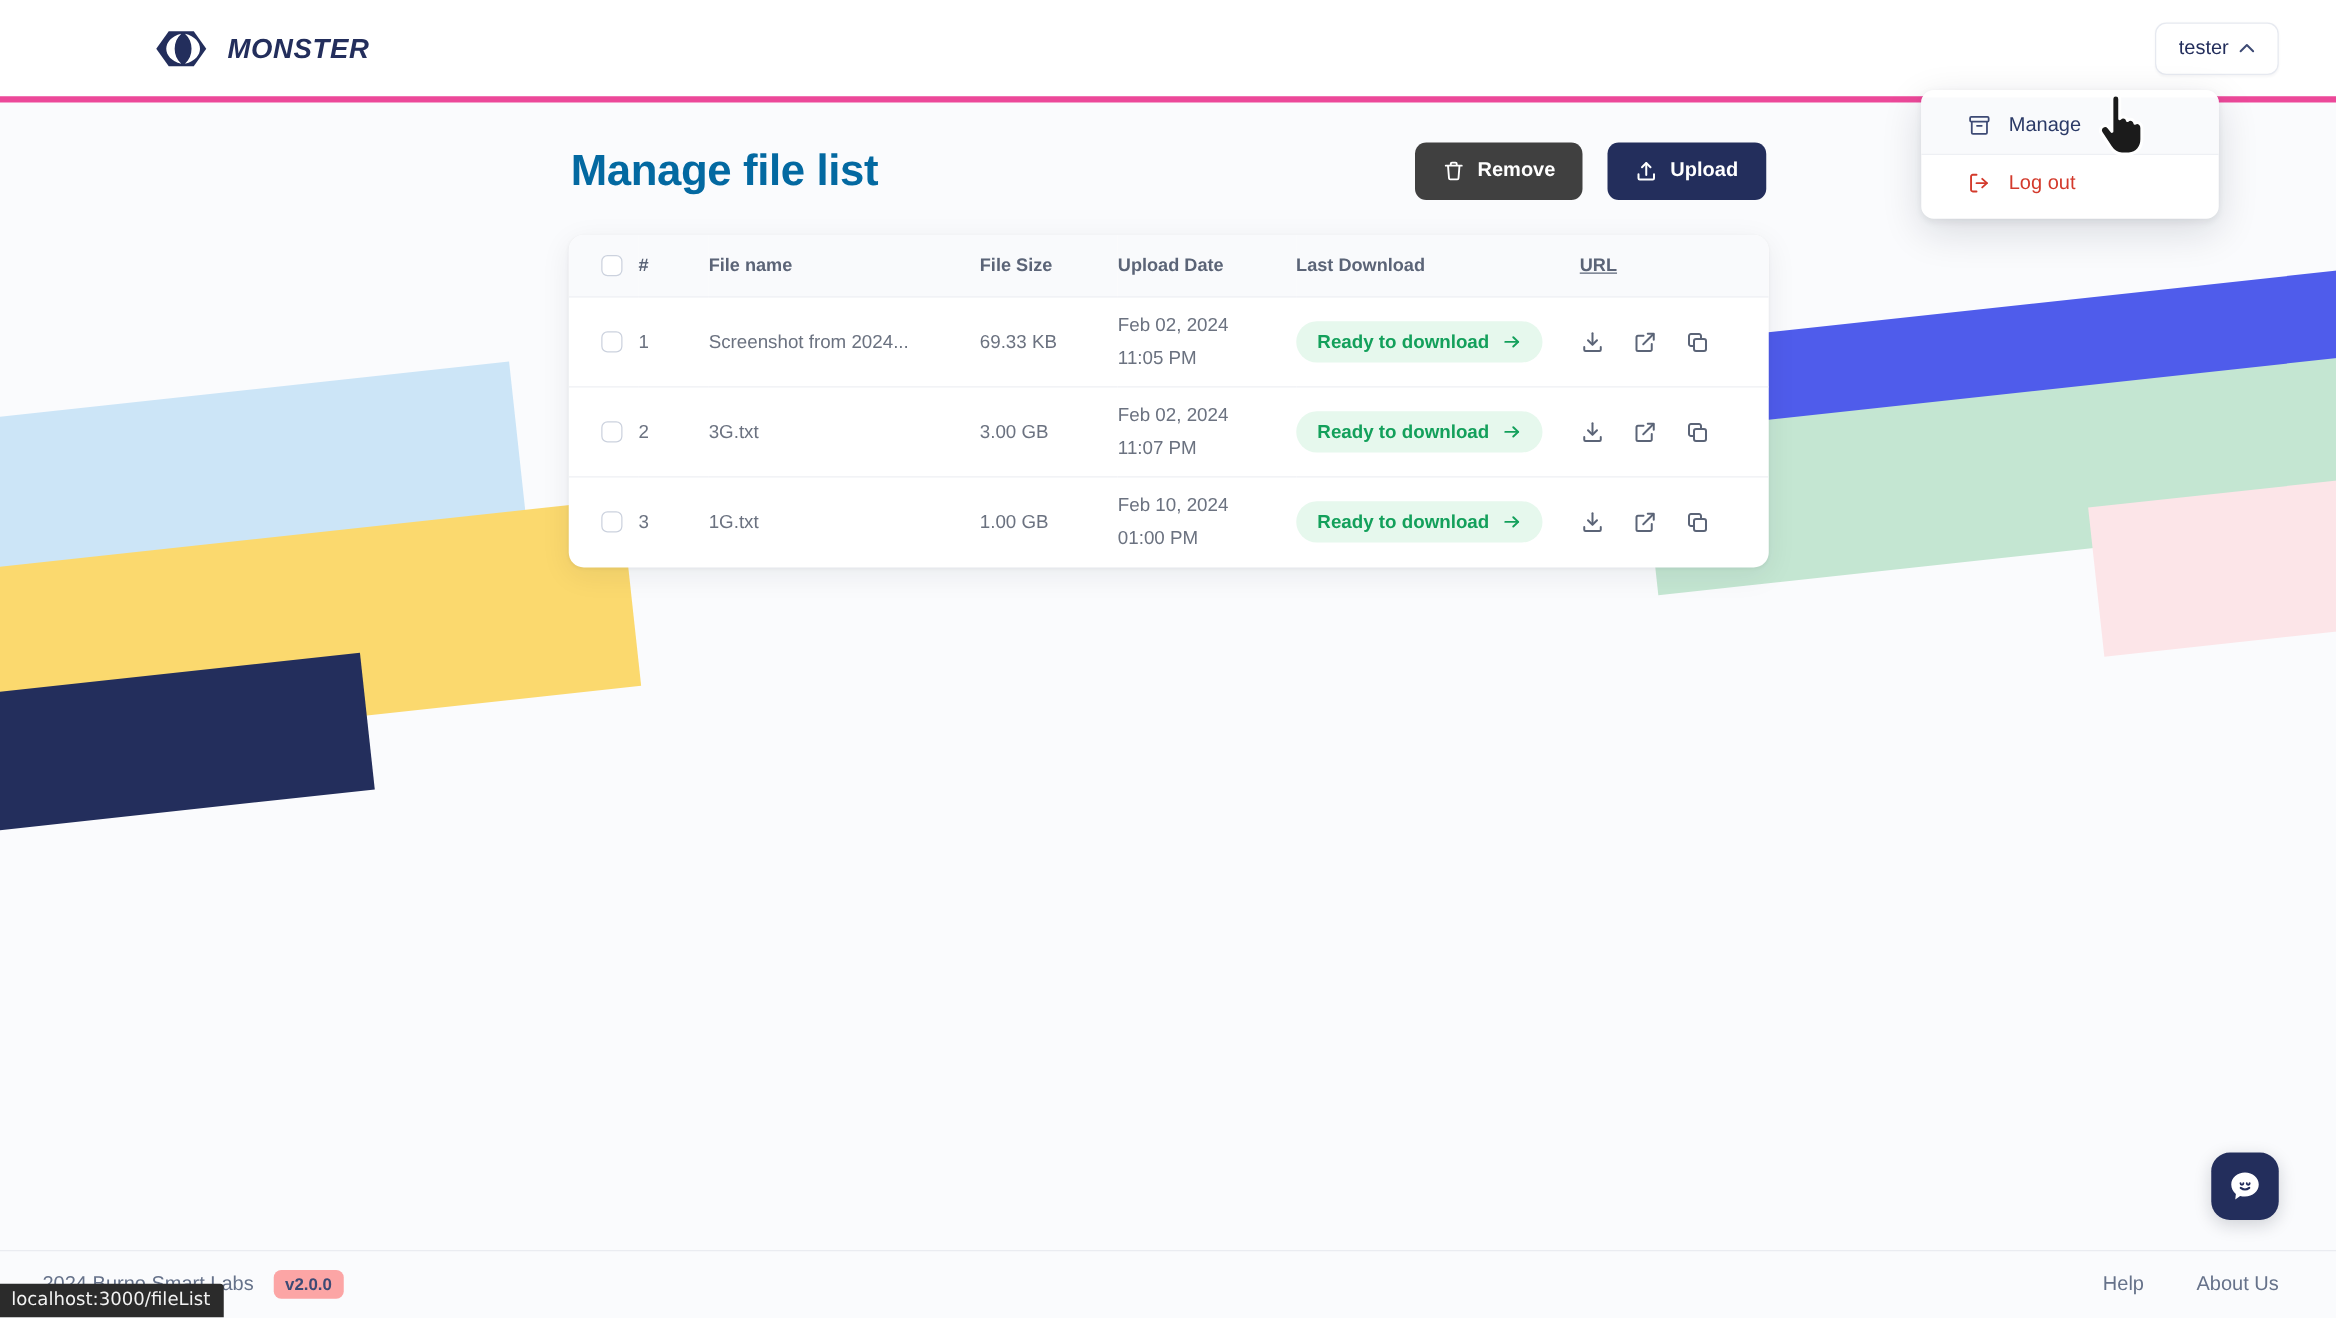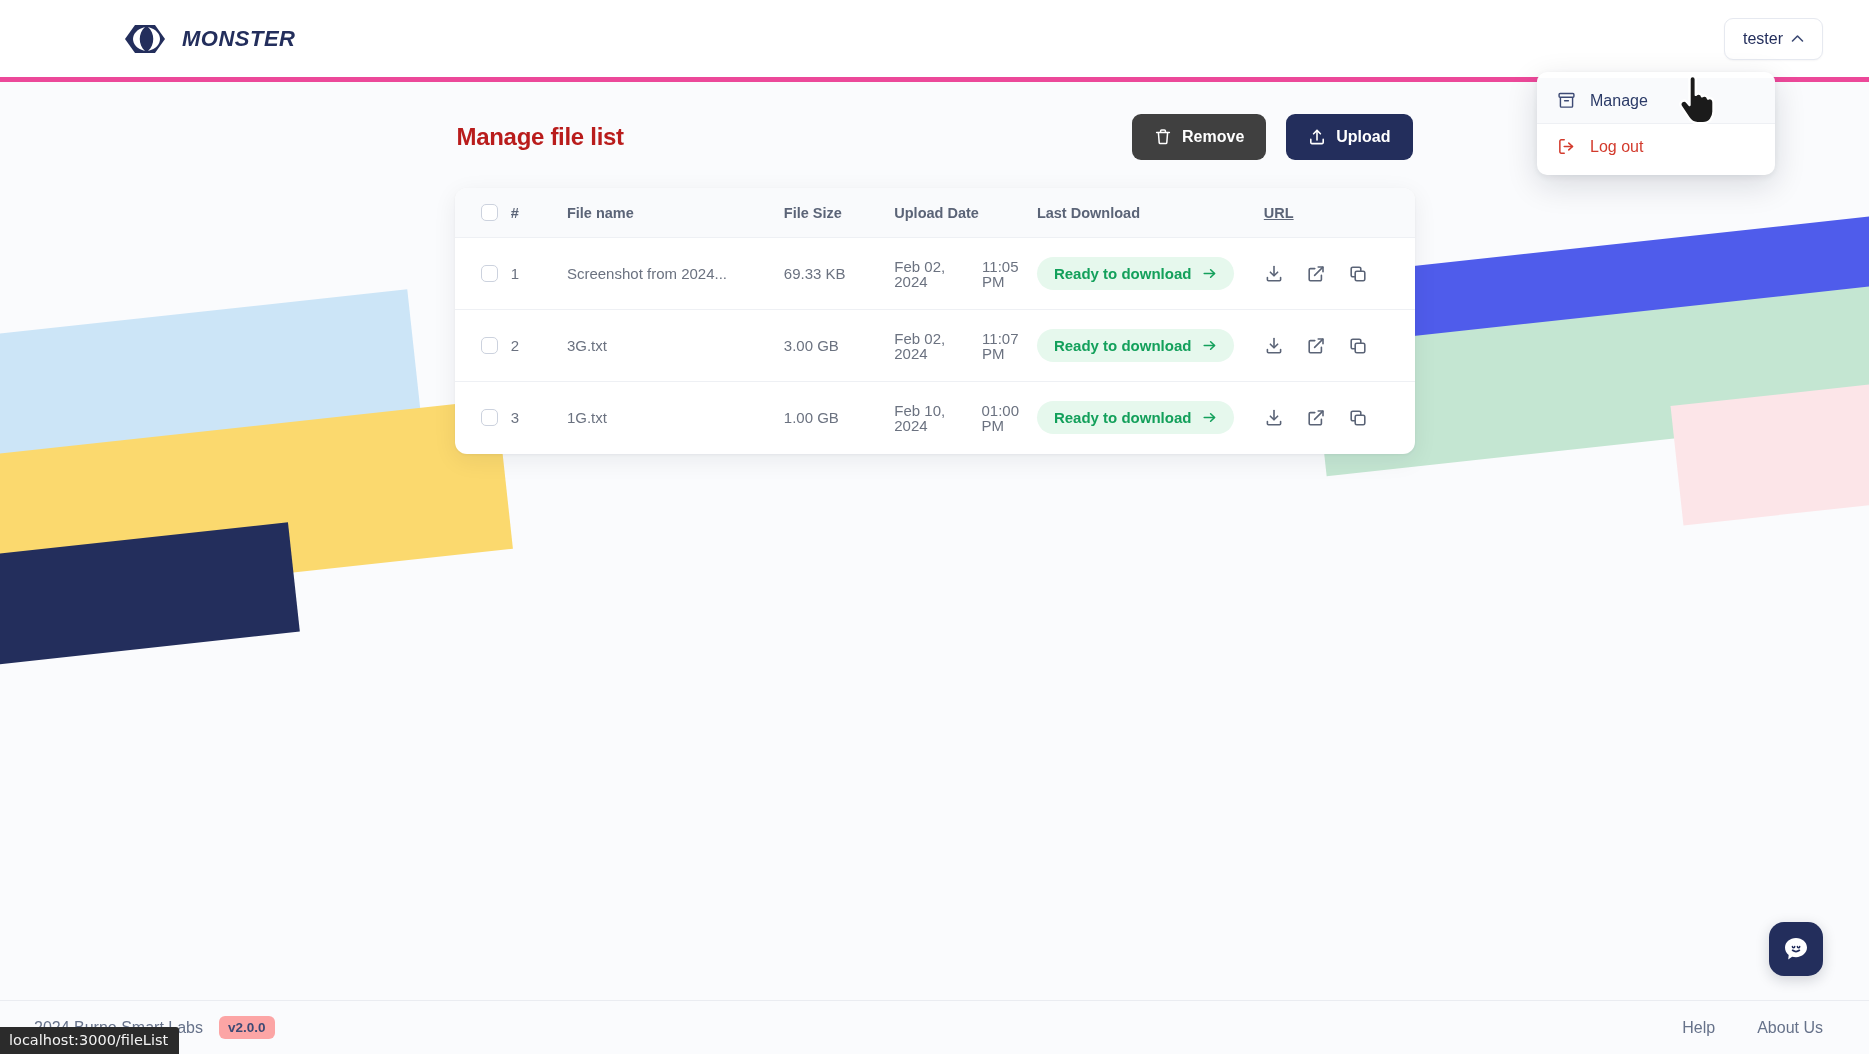--- a/index.html
+++ b/index.html
@@ -67,38 +67,38 @@
   
   .dropdown {
     position: absolute; z-index: 40;
     top: 72px; right: 94px; width: 238px;
     background: #ffffff; border-radius: 10px;
     box-shadow: 0 10px 32px rgba(16,24,40,.14), 0 2px 6px rgba(16,24,40,.07);
     overflow: hidden; padding: 6px 0;
   }
   .dd-item {
     display: flex; align-items: center; gap: 14px;
-    padding: 13px 20px; font-size: 16px; cursor: pointer;
+    padding: 13px 37px; font-size: 16px; cursor: pointer;
   }
   .dd-item.manage { color: #2b3a67; background: #f9fafc; }
   .dd-item.logout { color: #d33a2c; border-top: 1px solid #eef0f4; }
   .dd-ico { width: 19px; height: 19px; flex: 0 0 19px; }
 
   
   .cursor { position: absolute; z-index: 60; left: 1676px; top: 76px; width: 42px; height: 48px; }
 
   
   .page { position: relative; z-index: 3; }
   .container { width: 960px; margin: 0 auto; padding-top: 32px; }
 
   .page-head {
     display: flex; align-items: center; justify-content: space-between;
     padding: 0 2px; margin-bottom: 28px;
   }
-  .page-title { font-size: 24px; font-weight: 700; color: #b91c1c; letter-spacing: -.3px; }
+  .page-title { font-size: 35px; font-weight: 700; color: #0369a1; letter-spacing: -.3px; }
   .actions { display: flex; align-items: center; gap: 20px; }
 
   .btn {
     display: inline-flex; align-items: center; gap: 10px;
     border: none; border-radius: 9px; cursor: pointer;
     font-size: 16px; font-weight: 600; padding: 14px 22px;
     font-family: "Liberation Sans", sans-serif;
   }
   .btn-remove { background: #404040; color: #ffffff; }
   .btn-upload { background: #232e5c; color: #ffffff; }
@@ -127,21 +127,21 @@
   .c-name  { width: 216px; }
   .c-size  { width: 110px; }
   .c-date  { width: 142px; }
   .c-stat  { width: 226px; }
   .c-url   { width: 150px; text-decoration: underline; }
 
   .chk {
     width: 17px; height: 17px; border: 1px solid #ccd2de;
     border-radius: 5px; background: #fff; display: block; cursor: pointer;
   }
-  .date-cell { display: flex; gap: 11px; line-height: 1; }
+  .date-cell { display: flex; flex-direction: column; gap: 11px; line-height: 1; }
 
   .badge {
     display: inline-flex; align-items: center; gap: 11px;
     background: #e6f8ed; color: #13a05b; border-radius: 999px;
     padding: 8px 17px; font-size: 15px; font-weight: 600; cursor: pointer;
   }
   .badge svg { width: 15px; height: 15px; }
 
   .url-icons { display: flex; align-items: center; gap: 22px; }
   .url-icons svg { width: 20px; height: 20px; color: #5b6477; cursor: pointer; }

